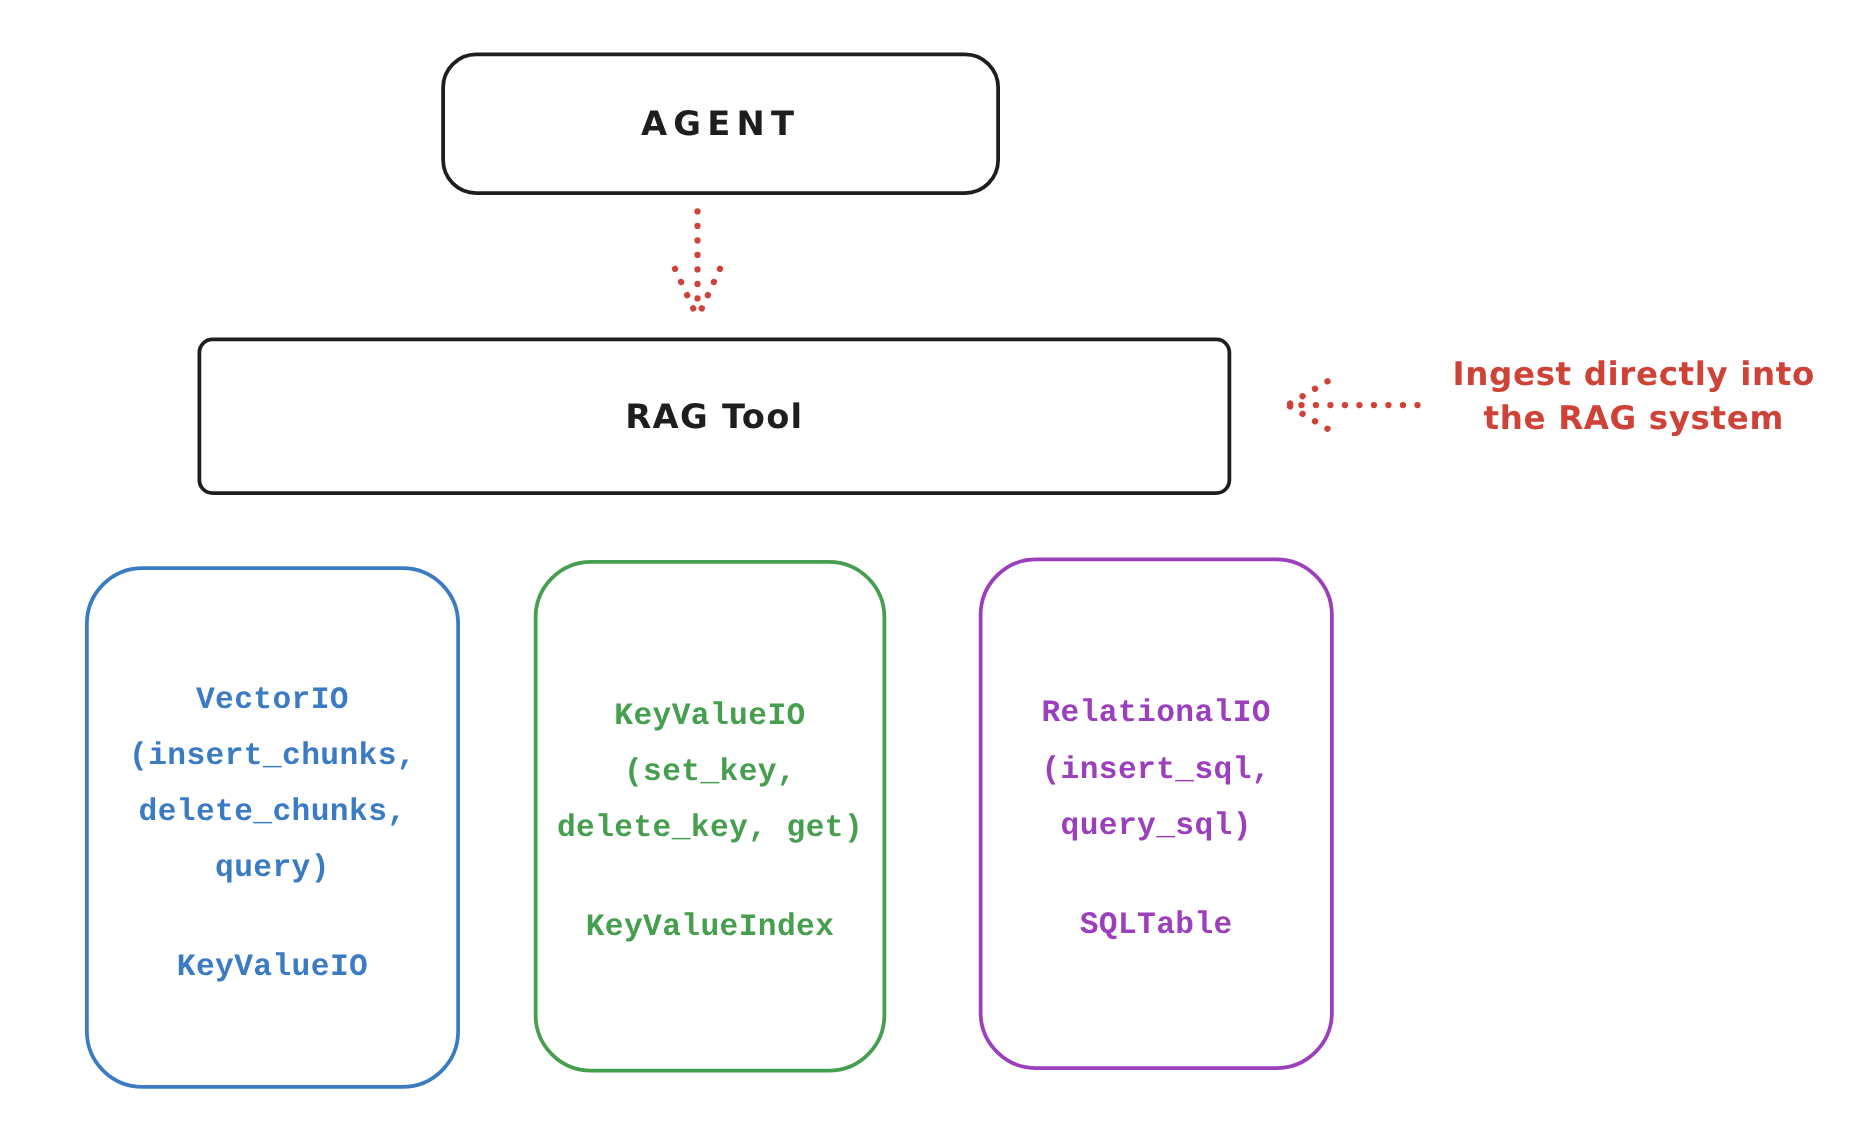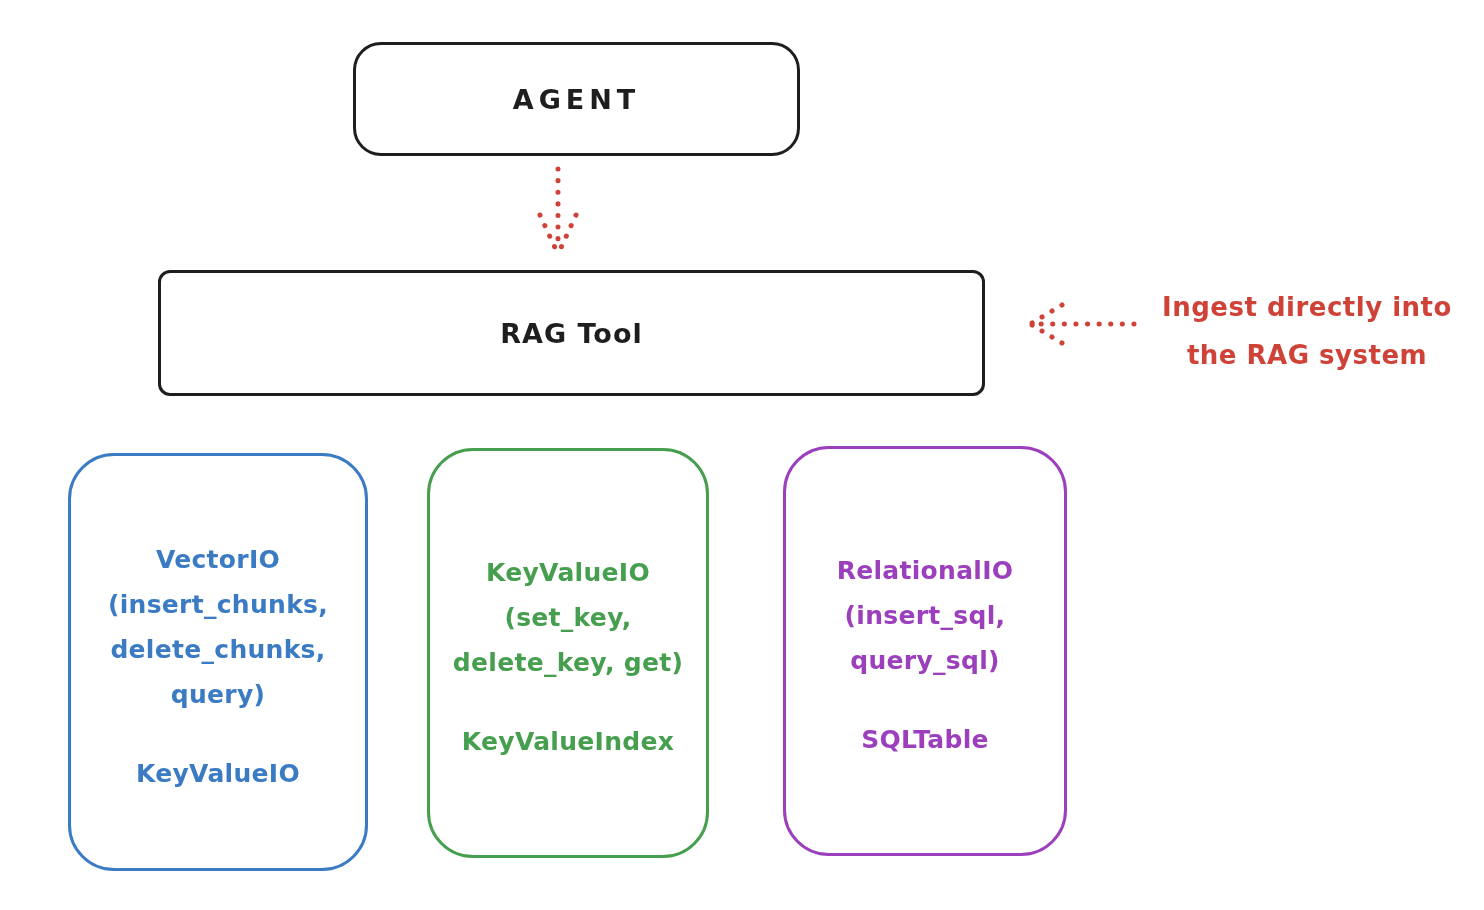--- a/index.html
+++ b/index.html
@@ -53,37 +53,38 @@
     letter-spacing: 1px;
   }
 
   .annotation {
     position: absolute;
     left: 1142px; top: 283px;
     width: 330px;
     color: #cf4238;
     font-size: 26px;
     font-weight: 700;
-    line-height: 48px;
+    line-height: 35px;
     text-align: center;
     white-space: pre-line;
     letter-spacing: 0.5px;
   }
 
   .iobox {
     position: absolute;
     background: #ffffff;
     border-radius: 46px;
     border-style: solid;
     border-width: 3.5px;
     display: flex;
     flex-direction: column;
     align-items: center;
     justify-content: center;
     text-align: center;
+    font-family: Liberation Mono, monospace;
   }
   .iobox .io-lines {
     font-size: 25px;
     font-weight: 600;
     line-height: 45px;
     white-space: pre-line;
     letter-spacing: 0.3px;
   }
   .iobox .index-label {
     font-size: 25px;

